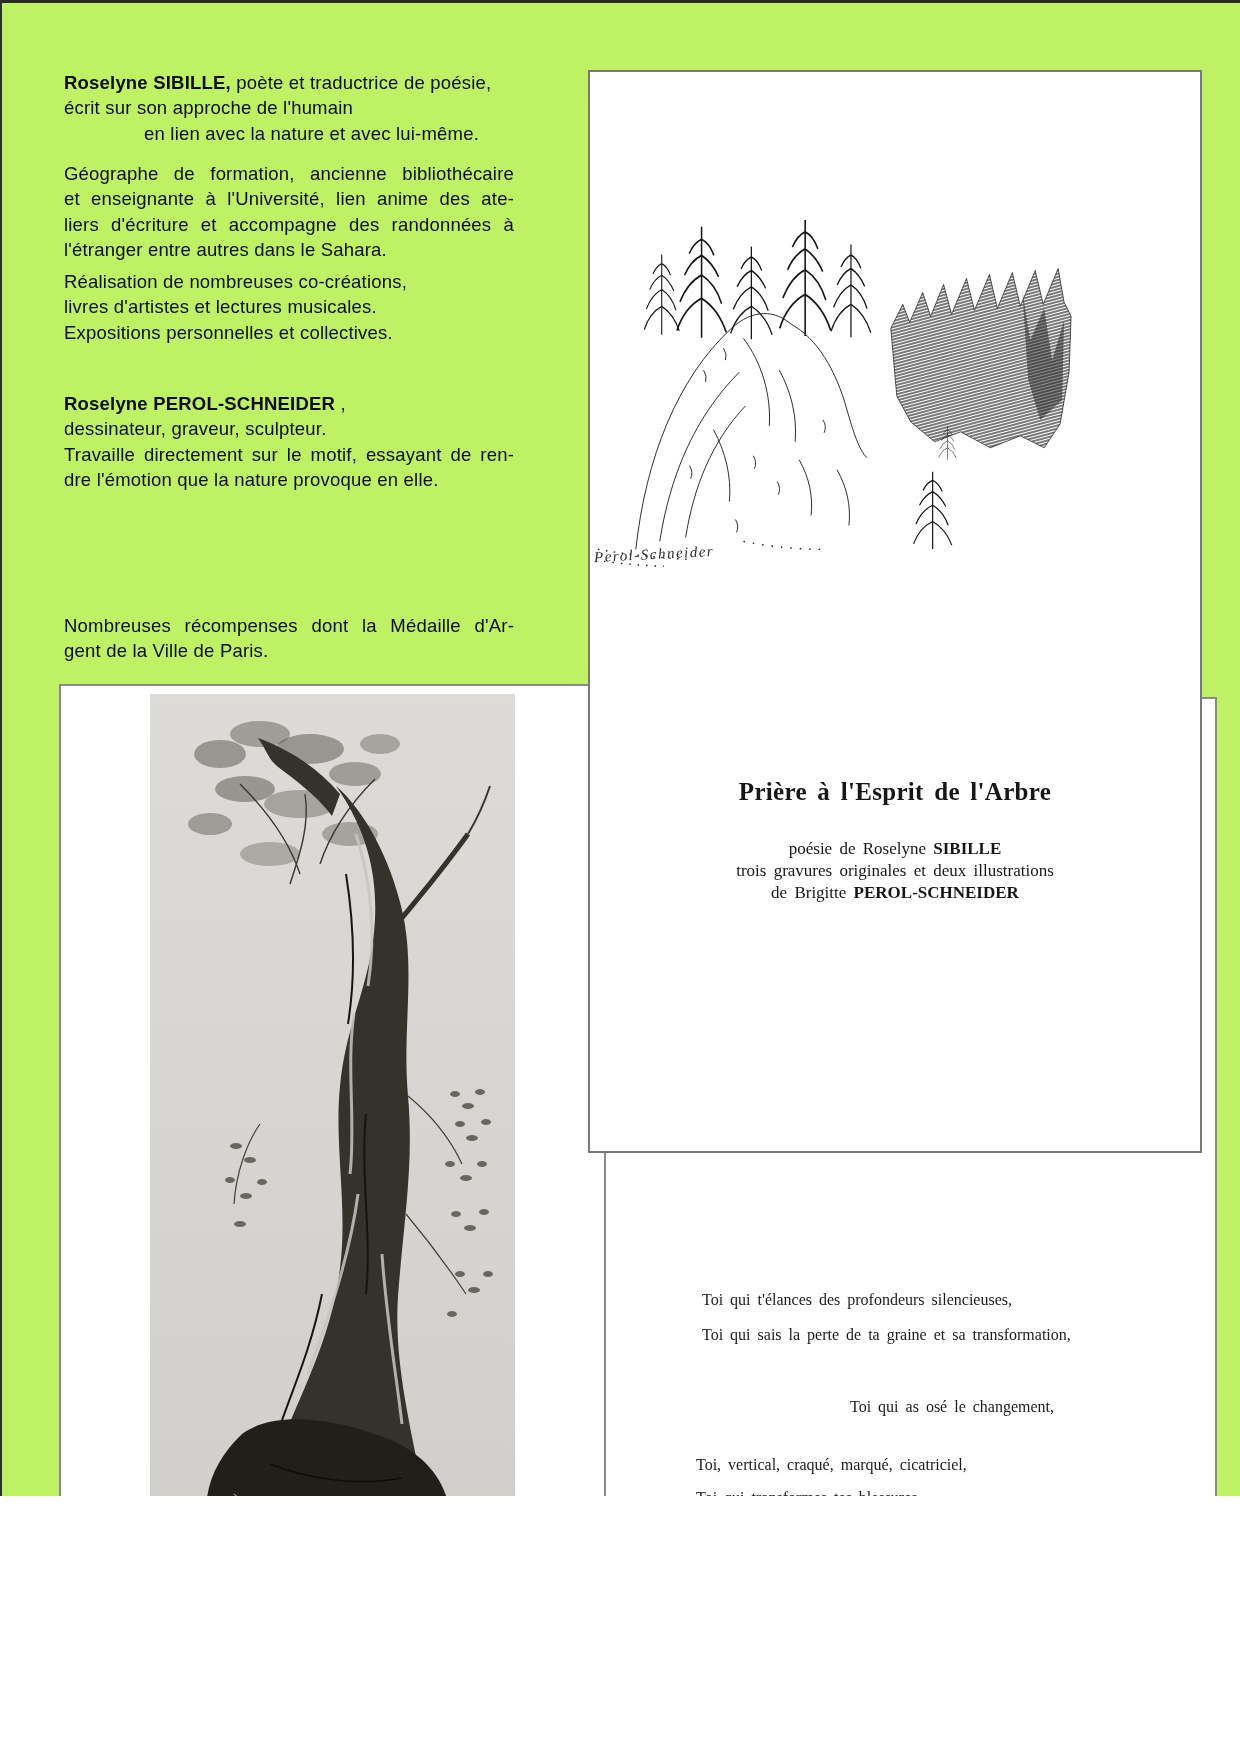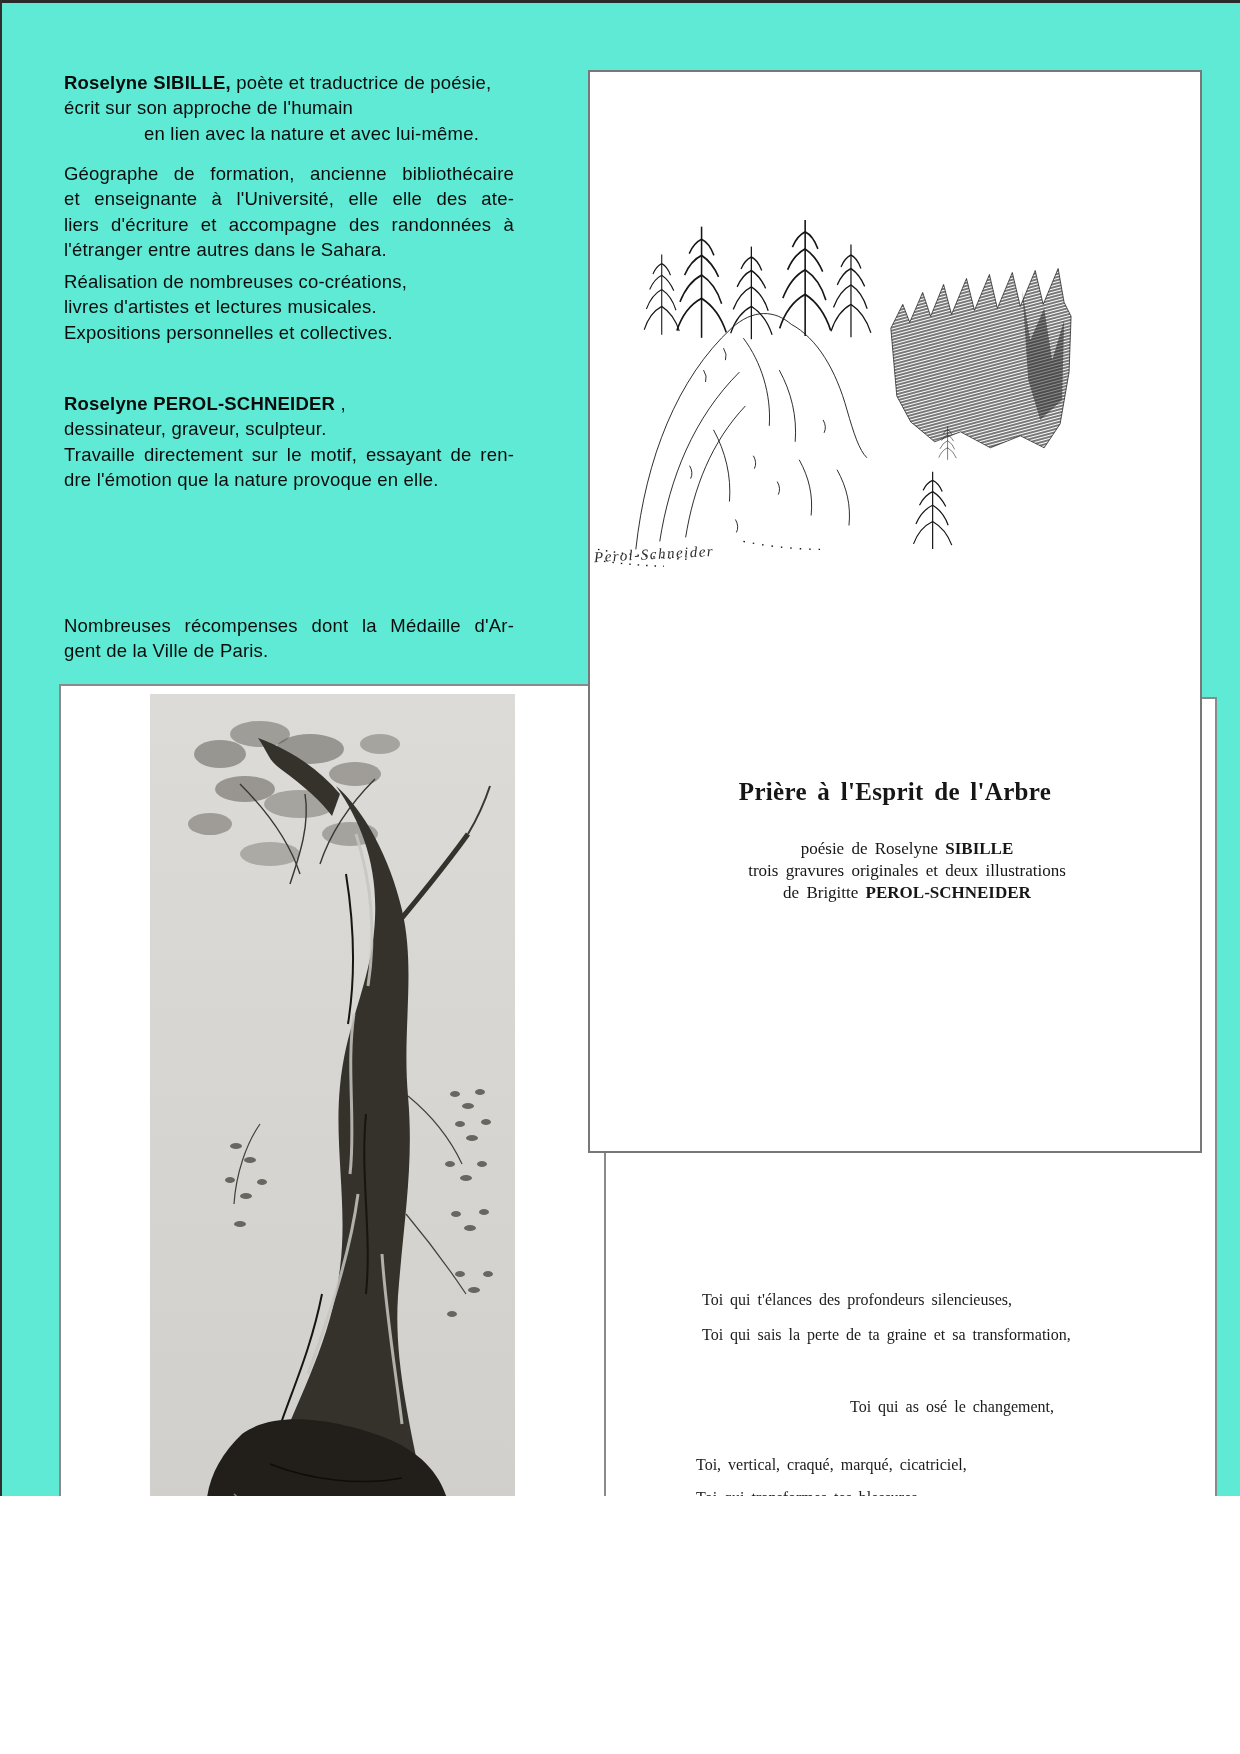--- a/index.html
+++ b/index.html
@@ -1,19 +1,19 @@
 <!DOCTYPE html>
 <html><head>
 <meta charset="utf-8">
 <style>
   * { margin:0; padding:0; box-sizing:border-box; }
   html,body { background:#ffffff; }
   #page {
     position:relative; width:1240px; height:1496px;
-    background:#5eead4; overflow:hidden;
+    background:#bef264; overflow:hidden;
     font-family:"Liberation Sans", sans-serif;
   }
   .edge-top { position:absolute; left:0; top:0; width:1240px; height:3px; background:#2a2a2a; z-index:9; }
   .edge-left { position:absolute; left:0; top:0; width:2px; height:1754px; background:#2f2f2f; z-index:9; }
 
   
   .bio { position:absolute; left:64px; width:450px; color:#0c0c0c;
          font-size:18.5px; line-height:25.4px; letter-spacing:0.2px; z-index:4; }
   .bio .ln { white-space:pre-wrap; }
   .bio .jl { text-align:justify; text-align-last:justify; }
@@ -29,21 +29,21 @@
   
   #forest-svg { position:absolute; left:4px; top:148px; width:498px; height:347px; }
   .script-sig { position:absolute; font-family:"Liberation Serif", serif; font-style:italic;
                 color:#2e2c2a; transform:rotate(-3deg); letter-spacing:1.5px; }
   #forest-sig { left:4px; top:474px; font-size:15px; }
 
   
   .serif { font-family:"Liberation Serif", serif; color:#161616; }
   #tp-title { position:absolute; left:0; top:706px; width:100%; text-align:center;
               font-size:25px; word-spacing:4px; letter-spacing:0.3px; font-weight:bold; }
-  #tp-credits { position:absolute; left:12px; top:766px; width:100%; text-align:center;
+  #tp-credits { position:absolute; left:0; top:766px; width:100%; text-align:center;
                 font-size:17px; line-height:22px; word-spacing:3px; }
 
   
   .poem-line { position:absolute; font-family:"Liberation Serif", serif; color:#1b1b1b;
                font-size:16px; word-spacing:3px; white-space:nowrap; }
   #pl0 { left:96px;  top:592px; }
   #pl1 { left:96px;  top:627px; }
   #pl2 { left:244px; top:699px;text-align:right; }
   #pl3 { left:90px;  top:757px; }
   #pl4 { left:90px;  top:790px; }
@@ -60,21 +60,21 @@
   <div class="edge-left"></div>
 
   <div class="bio" style="top:70px;">
     <div class="ln"><b>Roselyne SIBILLE,</b><span> poète et traductrice de poésie,</span></div>
     <div class="ln">écrit sur son approche de l'humain</div>
     <div class="ln indent3">en lien avec la nature et avec lui-même.</div>
   </div>
 
   <div class="bio" style="top:161px;">
     <div class="ln jl">Géographe de formation, ancienne bibliothécaire</div>
-    <div class="ln jl">et enseignante à l'Université, elle elle des ate-</div>
+    <div class="ln jl">et enseignante à l'Université, lien anime des ate-</div>
     <div class="ln jl">liers d'écriture et accompagne des randonnées à</div>
     <div class="ln">l'étranger entre autres dans le Sahara.</div>
   </div>
 
   <div class="bio" style="top:269px;">
     <div class="ln">Réalisation de nombreuses co-créations,</div>
     <div class="ln">livres d'artistes et lectures musicales.</div>
     <div class="ln">Expositions personnelles et collectives.</div>
   </div>
 

